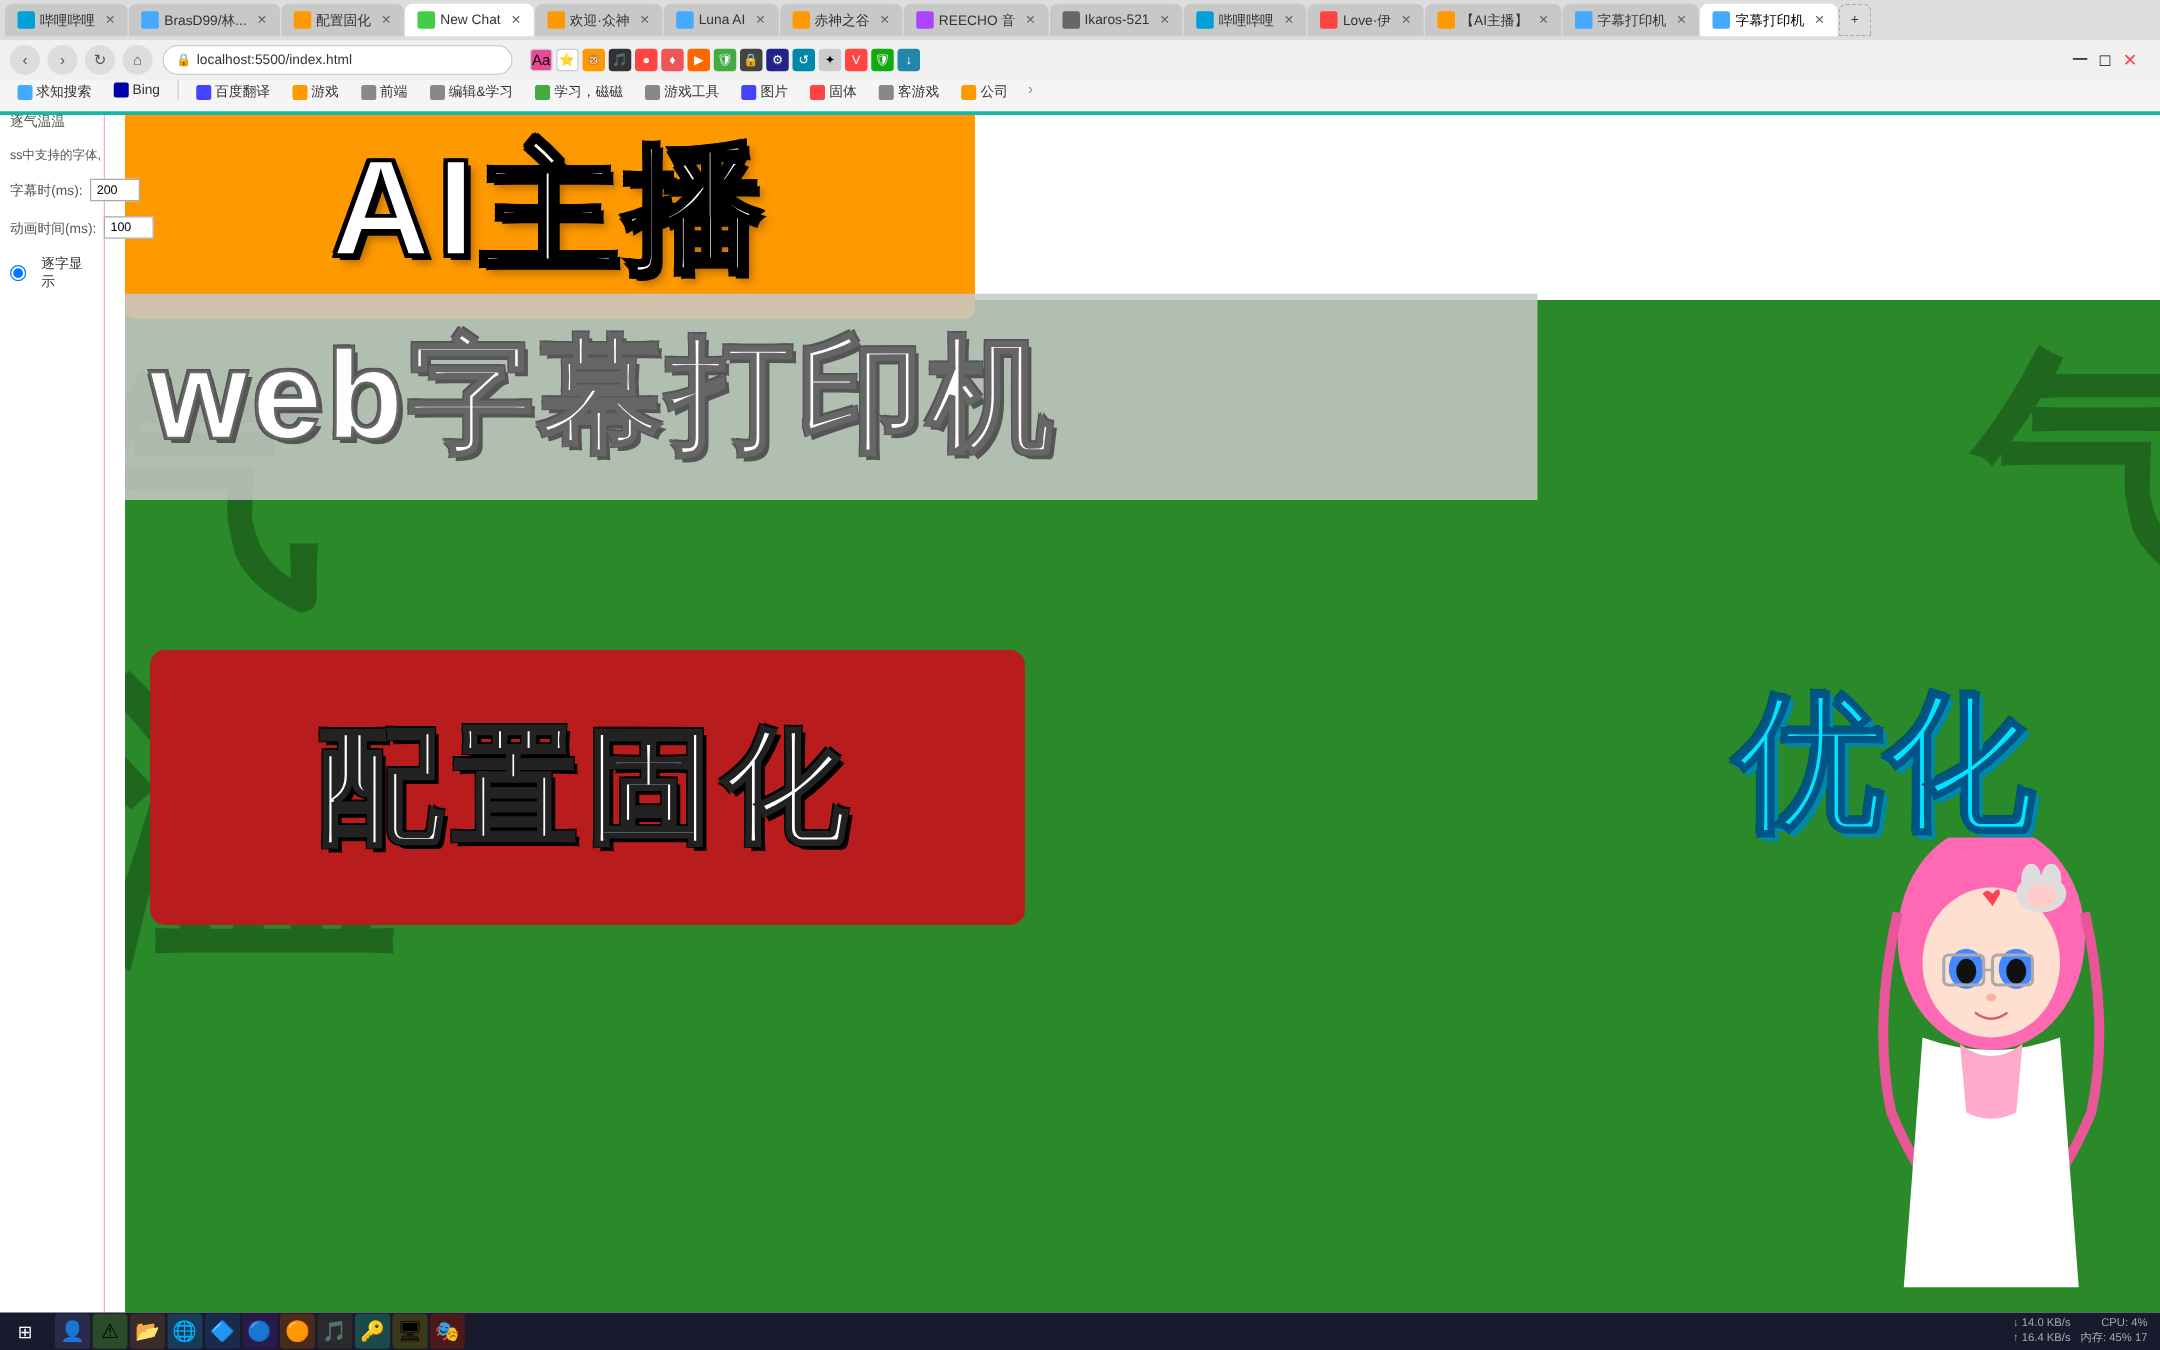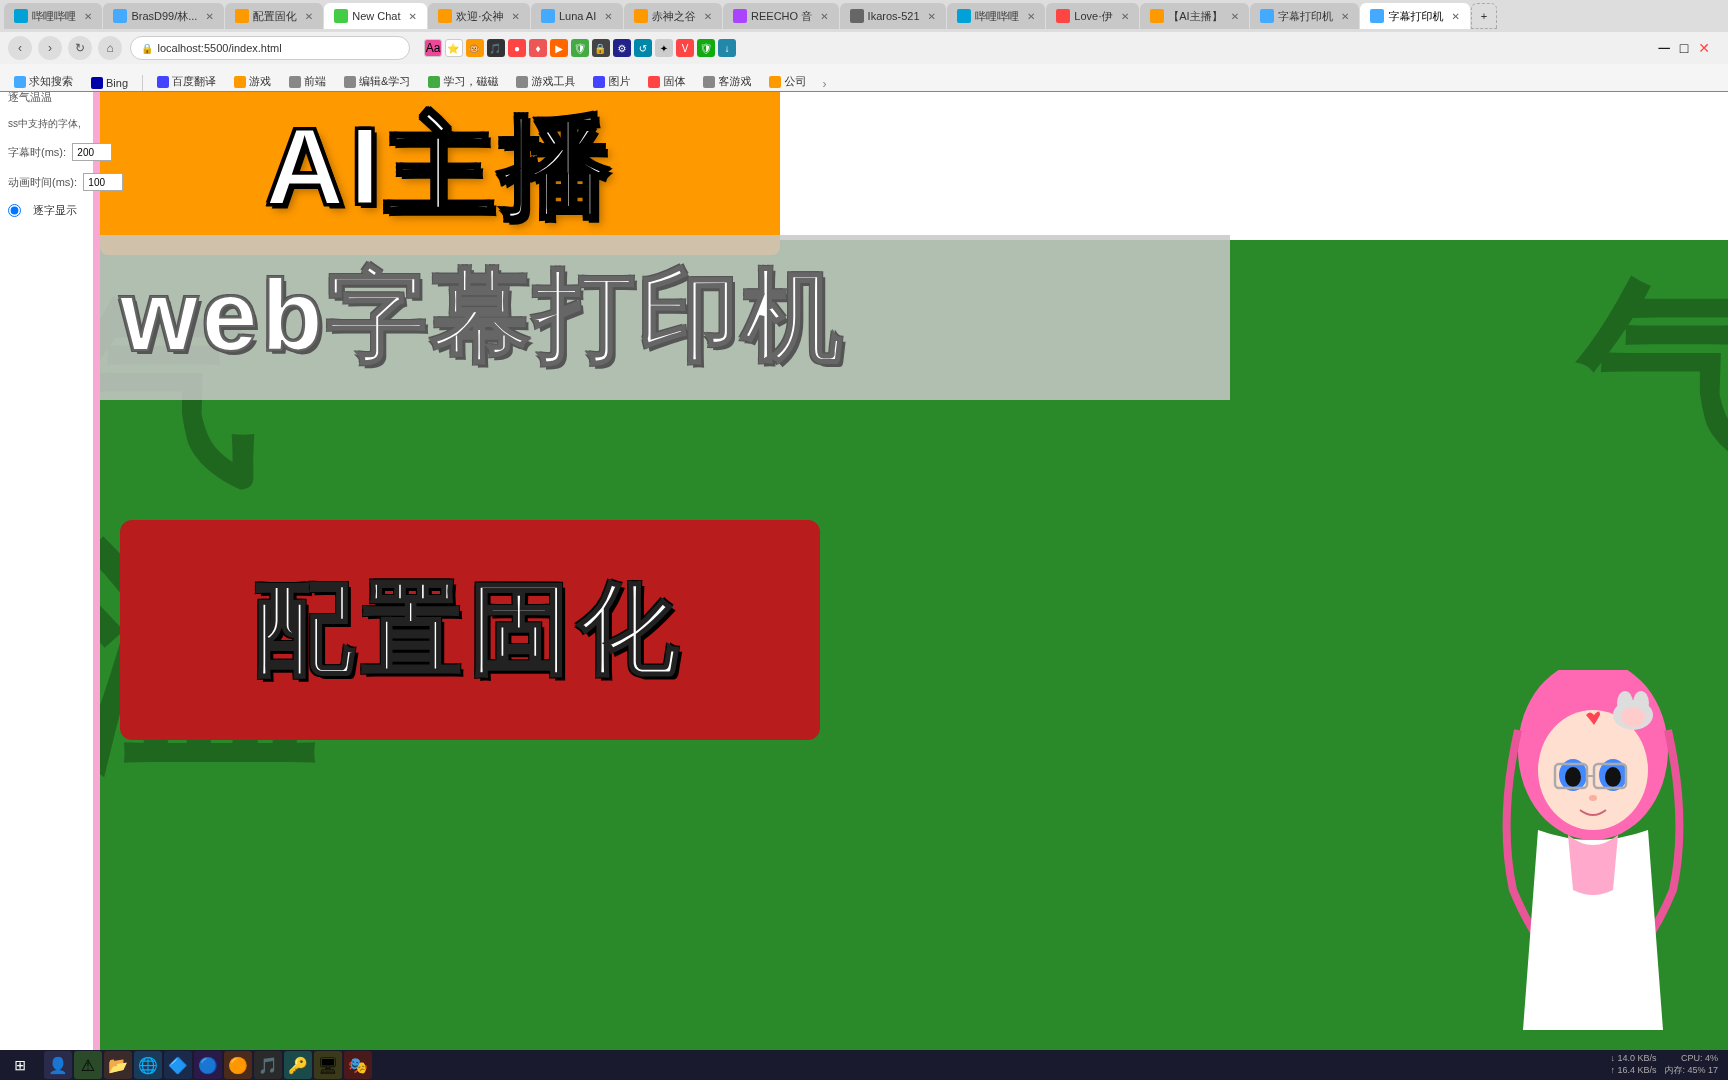--- a/index.html
+++ b/index.html
@@ -110,24 +110,24 @@
       padding: 0 10px;
       font-size: 11px;
       color: #333;
       display: flex;
       align-items: center;
       gap: 4px;
     }
 
     .bookmark-bar {
       display: flex;
-      align-items: flex-end;
+      align-items: flex-start;
       height: 28px;
       background: #f5f5f5;
-      border-bottom: 1px solid #14b8a6;
+      border-bottom: 3px solid #14b8a6;
       padding: 0 8px;
       gap: 6px;
       font-size: 11px;
       overflow: hidden;
     }
 
     .bookmark-item {
       display: flex;
       align-items: center;
       gap: 3px;
@@ -143,27 +143,27 @@
       height: 12px;
       border-radius: 2px;
       flex-shrink: 0;
     }
 
     
     .left-panel {
       position: absolute;
       left: 0;
       top: 80px;
-      width: 100px;
+      width: 84px;
       height: 1000px;
       background: rgba(255,255,255,0.9);
       z-index: 50;
       padding: 10px 8px;
       font-size: 12px;
-      border-right: 7px solid #f9a8d4;
+      border-right: 1px solid #f9a8d4;
     }
 
     .left-panel-row {
       display: flex;
       align-items: center;
       gap: 6px;
       margin-bottom: 12px;
       font-size: 11px;
       color: #333;
     }
@@ -678,20 +678,23 @@
 
   <div class="orange-banner">
     <span class="ai-title">AI主播</span>
   </div>
 
   <div class="web-banner">
     <span class="web-title">web字幕打印机</span>
   </div>
 
 
+  <div class="optimize-label">
+    <div class="optimize-text">优化</div>
+  </div>
 
   <div class="config-banner">
     <span class="config-title">配置固化</span>
   </div>
 
 
   <div class="anime-char">
     <svg viewBox="0 0 230 360" class="anime-svg">
 
       <ellipse cx="115" cy="80" rx="75" ry="90" fill="#ff69b4"></ellipse>

